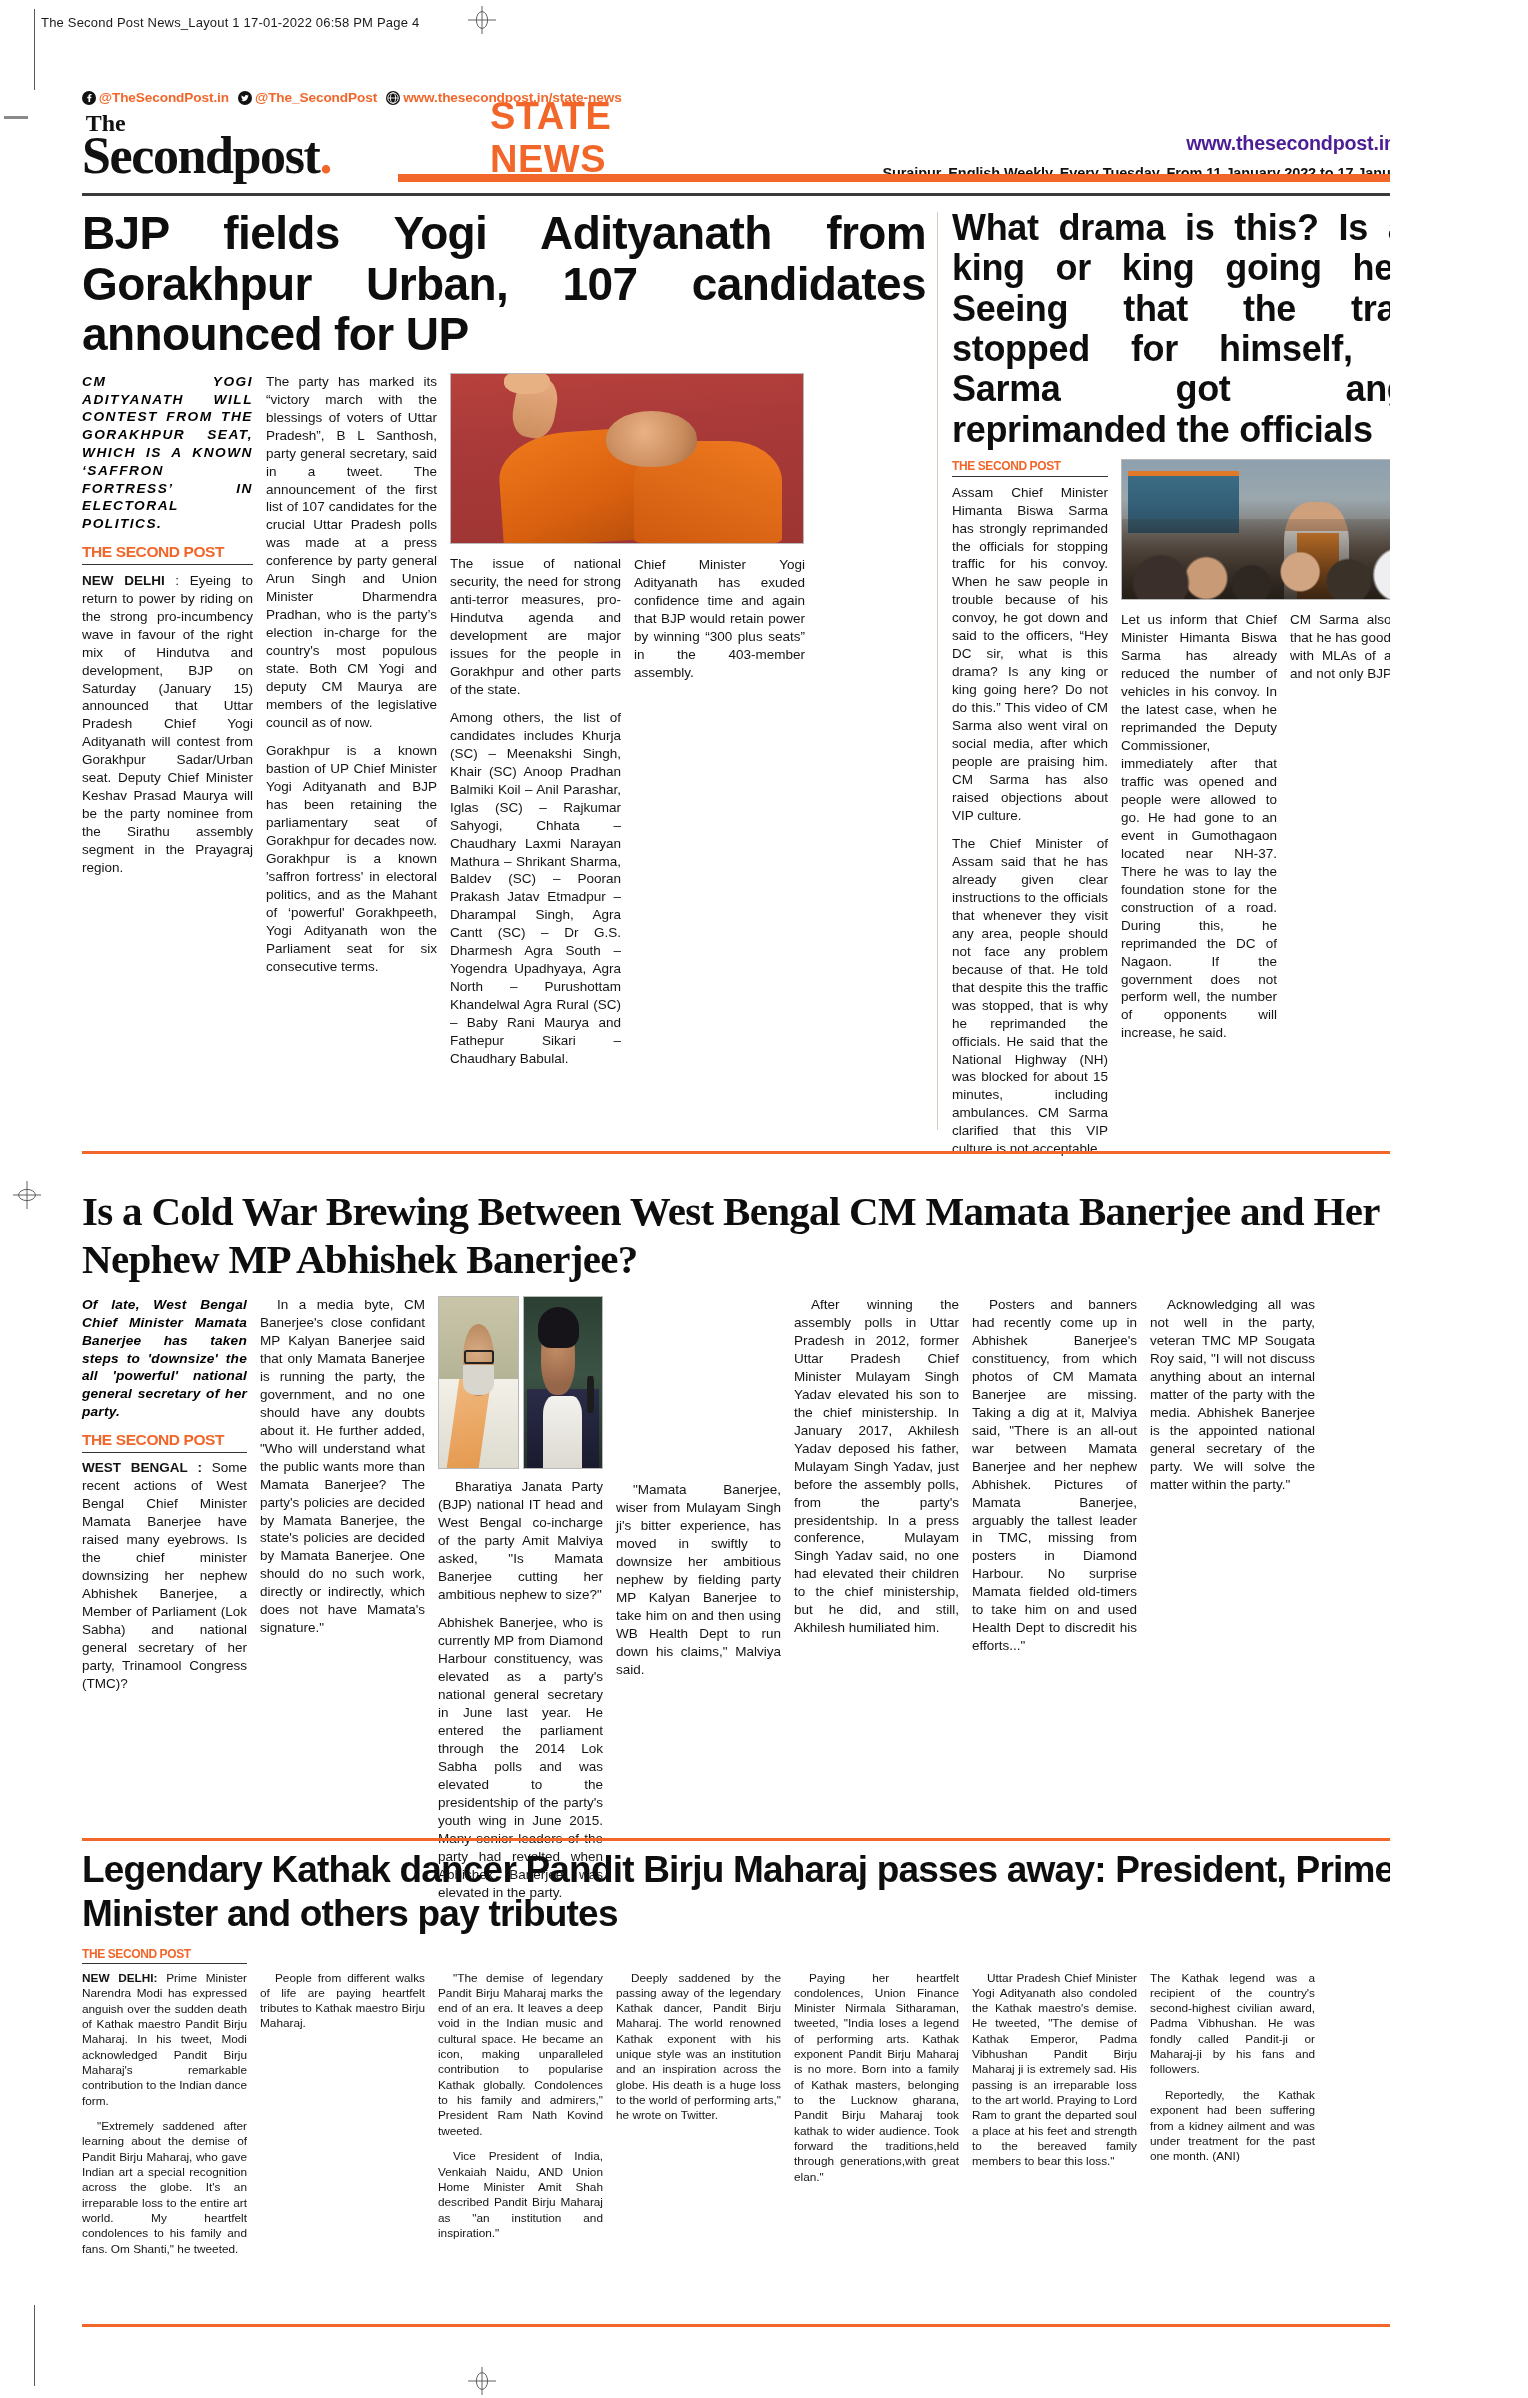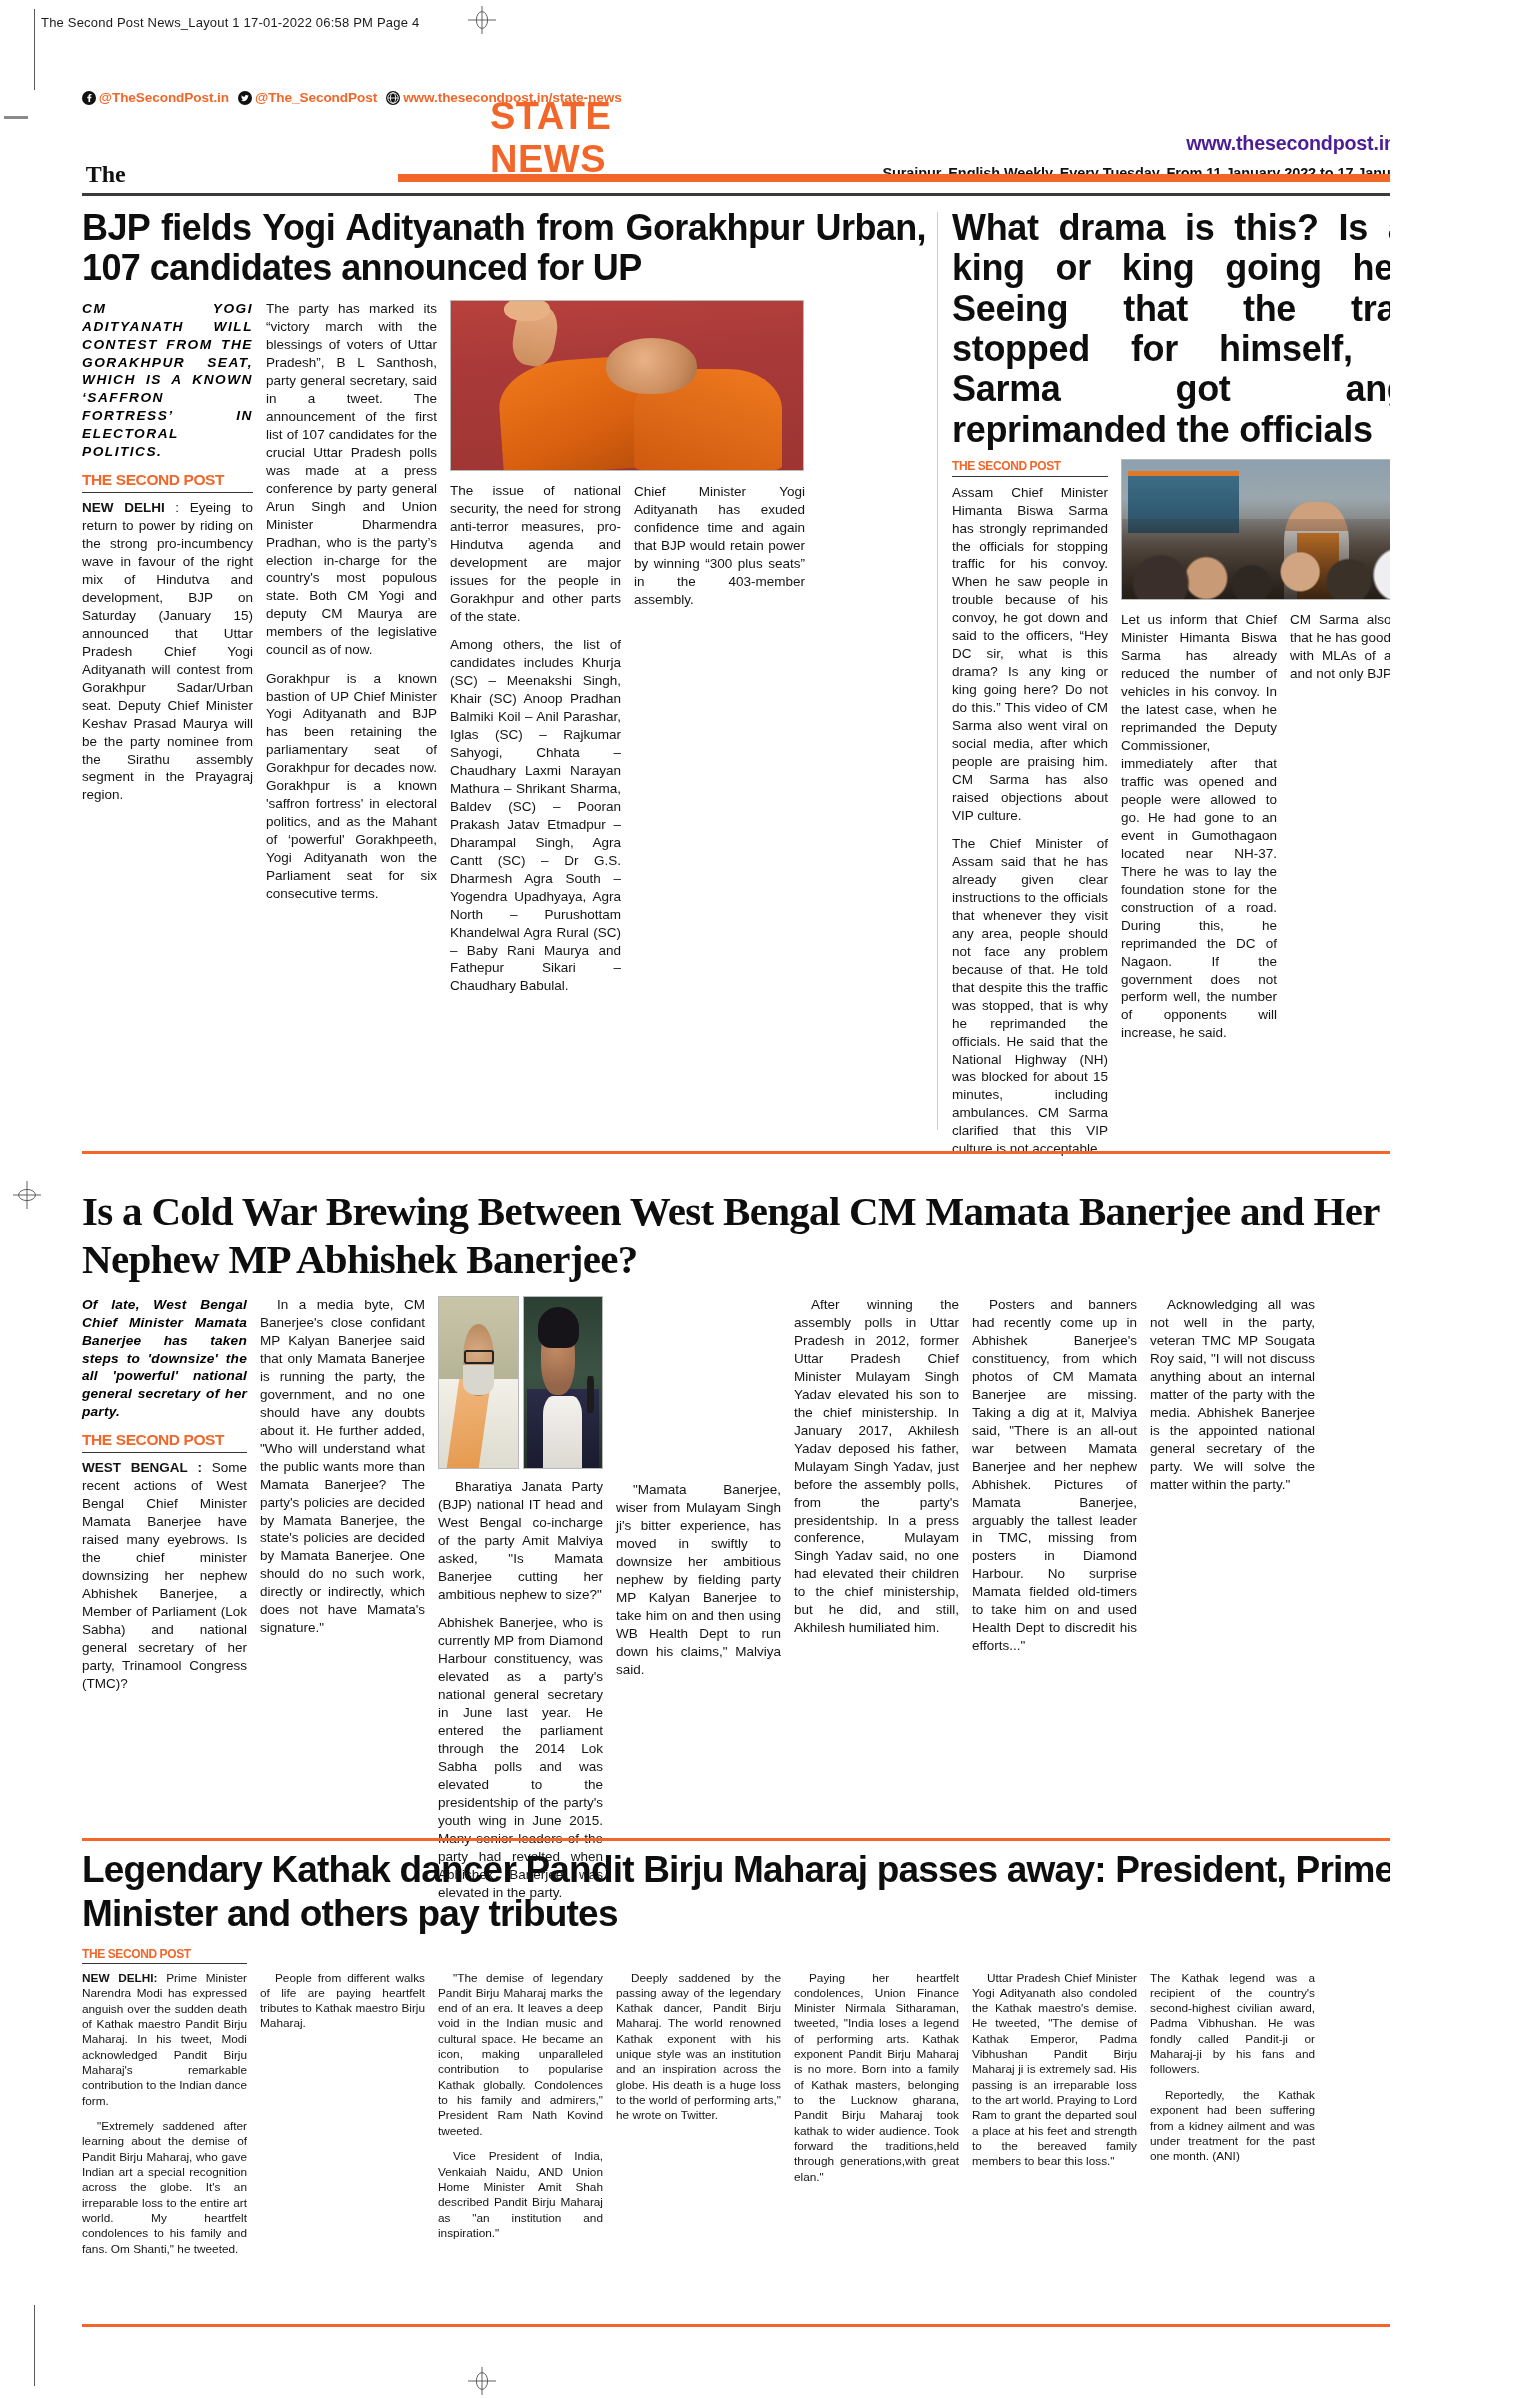--- a/index.html
+++ b/index.html
@@ -150,21 +150,21 @@
     width: 0.9px;
     background: #d8c9bf;
   }
 
   
   .block { position: absolute; }
 
   .head-a {
     font-family: "Liberation Sans", sans-serif;
     font-weight: 700;
-    font-size: 36px;
+    font-size: 46px;
     line-height: 1.10;
     letter-spacing: -0.6px;
     color: #0e0e0e;
     text-align: justify;
   }
   .head-a.narrow { font-size: 36px; line-height: 1.12; letter-spacing: -0.3px; }
 
   .head-serif {
     font-family: "Liberation Serif", serif;
     font-weight: 700;
@@ -395,20 +395,21 @@
           <line x1="2" y1="8" x2="14" y2="8" stroke="#fff" stroke-width="1"></line>
           <circle cx="8" cy="8" r="6" fill="none" stroke="#fff" stroke-width="1"></circle>
         </svg>
         <span>www.thesecondpost.in/state-news</span>
       </span>
     </div>
 
     <div class="mast-main">
       <div class="logo-wrap">
         <div class="logo-the">The</div>
+        <div class="logo-name"><span>Secondpost</span><span class="dot">.</span></div>
         <div class="section-title">STATE NEWS</div>
       </div>
       <div class="mast-right">
         <div class="mast-right-top">
           <span class="mast-url">www.thesecondpost.in</span>
           <span class="page-num">04</span>
         </div>
         <div class="mast-sub">Surajpur, English Weekly, Every Tuesday, From 11 January 2022 to 17 January 2022</div>
       </div>
     </div>

